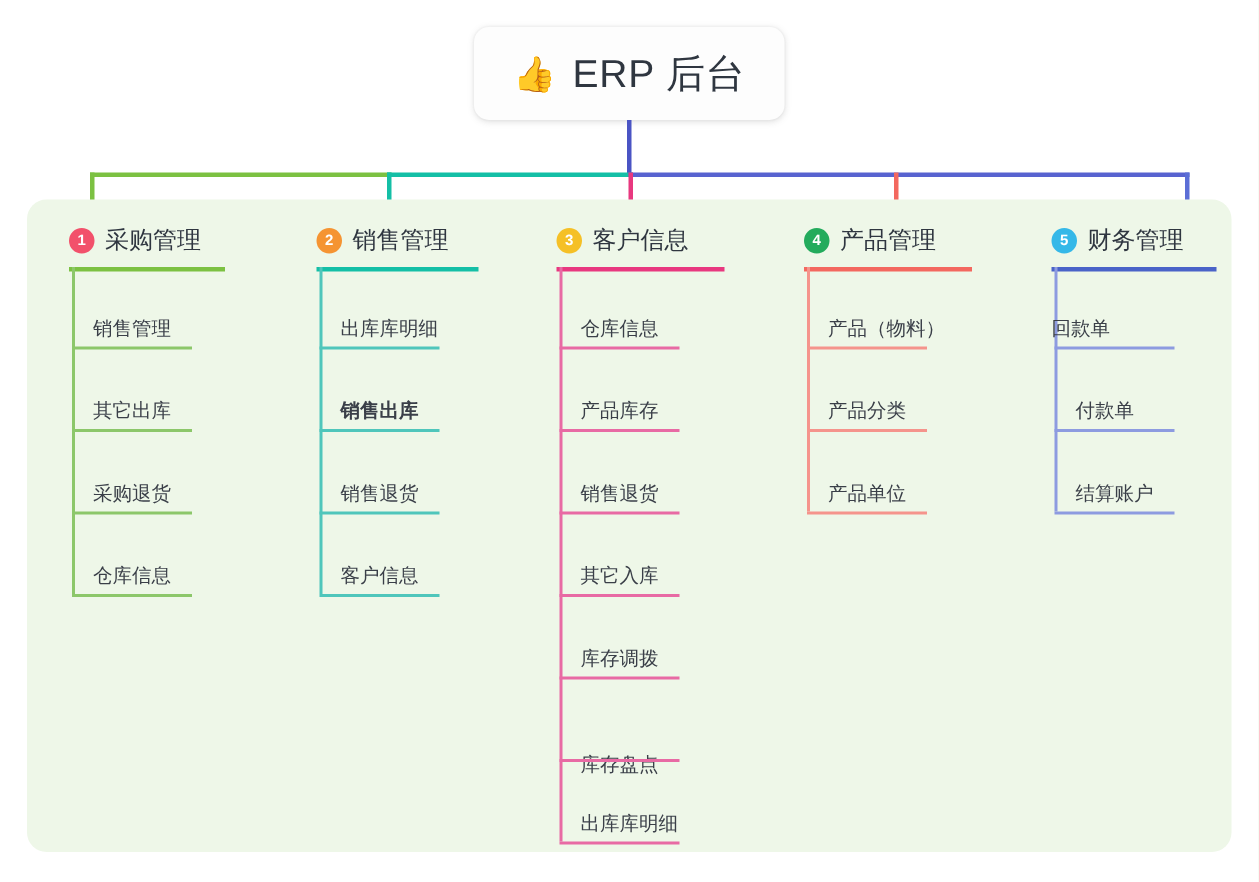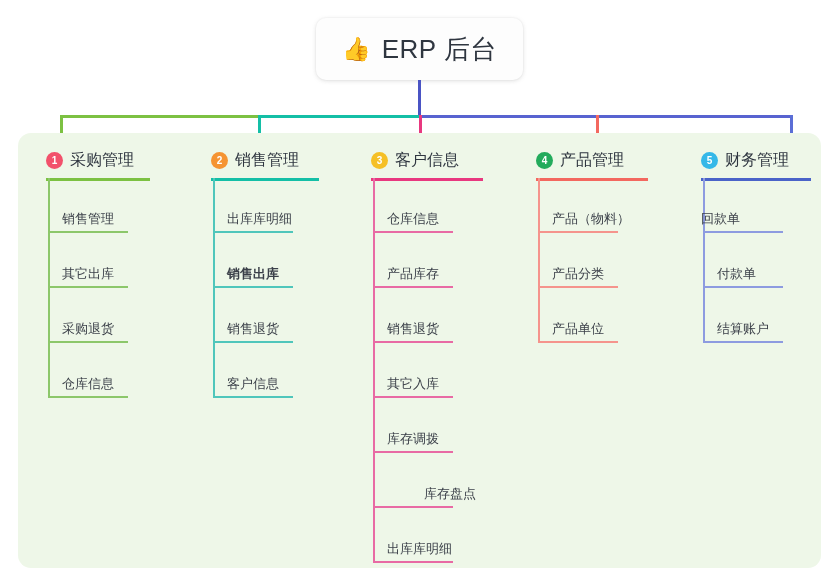--- a/index.html
+++ b/index.html
@@ -151,21 +151,21 @@
           </div>
           <div class="item" style="top: 225px;">
             <span class="item-label" style="left: 16px; top: 0px; text-align: right;">其它入库</span>
             <div class="item-rule" style="left: 2px; top: 21px; width: 80px; background: rgb(232, 106, 164);"></div>
           </div>
           <div class="item" style="top: 280px;">
             <span class="item-label" style="left: 16px; top: 0px;">库存调拨</span>
             <div class="item-rule" style="left: 2px; top: 21px; width: 80px; background: rgb(232, 106, 164);"></div>
           </div>
           <div class="item" style="top: 335px;">
-            <span class="item-label" style="left: 16px; top: 0px; margin-left: 37px;">库存盘点</span>
+            <span class="item-label" style="left: 16px; top: 16px;">库存盘点</span>
             <div class="item-rule" style="left: 2px; top: 21px; width: 80px; background: rgb(232, 106, 164);"></div>
           </div>
           <div class="item" style="top: 390px;">
             <span class="item-label" style="left: 16px; top: 0px;">出库库明细</span>
             <div class="item-rule" style="left: 2px; top: 21px; width: 80px; background: rgb(232, 106, 164);"></div>
           </div>
         </div>
         <div class="col" style="left: 518px; top: 17px;">
           <div class="col-head">
             <span class="badge" style="background: rgb(35, 171, 92);">4</span>

